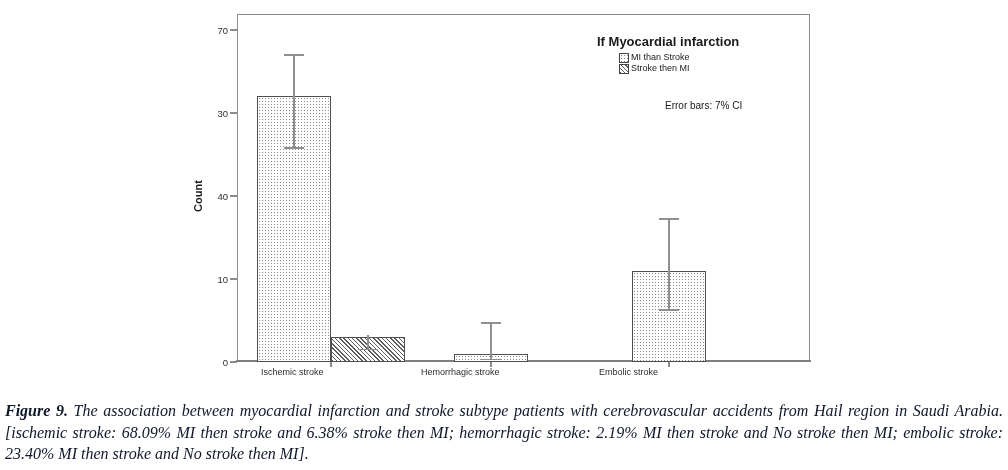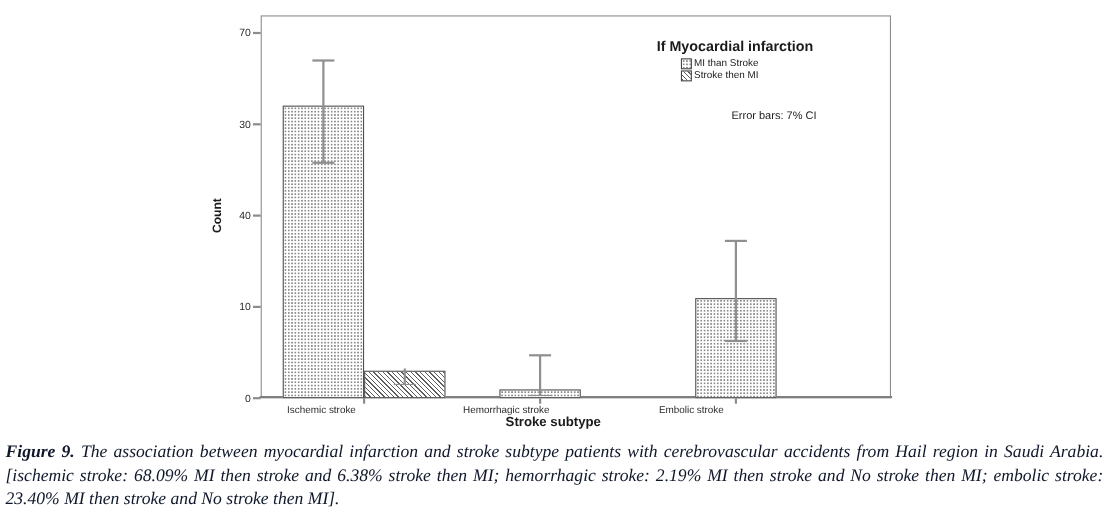--- a/index.html
+++ b/index.html
@@ -39,21 +39,20 @@
   #caption b{font-weight:bold;}
 </style>
 </head>
 <body>
 
 <div id="figure">
   <div id="plot-frame" class="abs"></div>
   <div id="x-axis-line" class="abs"></div>
 
   <div id="ylabel" class="abs">Count</div>
-  <div id="xlabel" class="abs">Stroke subtype</div>
 
   <div id="legend" class="abs">
     <div id="legend-title">If Myocardial infarction</div>
     <div id="legend-items">
         <div class="legend-item">
           <span class="swatch pattern-dots"></span>
           <span>MI than Stroke</span>
         </div>
         <div class="legend-item">
           <span class="swatch pattern-hatch"></span>

